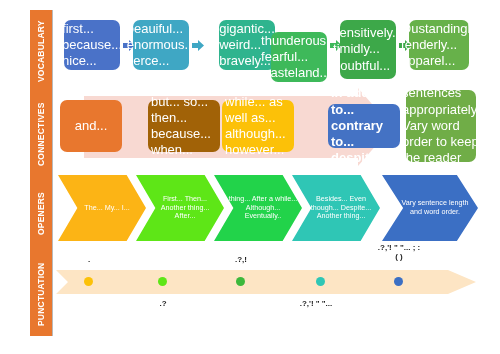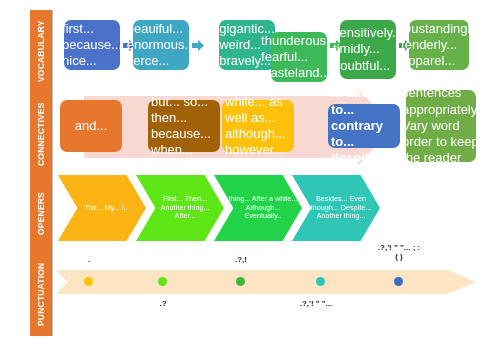--- a/index.html
+++ b/index.html
@@ -117,20 +117,21 @@
   <div class="chip" style="left:60px;top:100px;width:62px;height:52px;background:#e8772e;">and...</div>
   <div class="chip" style="left:132px;top:100px;width:72px;height:52px;background:#a16207;margin-left:16px;">but... so... then... because... when...</div>
   <div class="chip" style="left:222px;top:100px;width:72px;height:52px;background:#fcc108;">if... after... while... as well as... although... however... also...</div>
   <div class="chip" style="left:328px;top:104px;width:72px;height:44px;background:#4472c4;font-weight:bold;">in addition to... contrary to... despite...</div>
   <div class="chip" style="left:406px;top:90px;width:70px;height:72px;background:#70ad47;">Use complex sentences appropriately. Vary word order to keep the reader interested.</div>
 
   <div class="chev" style="left:58px;top:175px;width:88px;background:#fcb415;">The... My... I...</div>
   <div class="chev" style="left:136px;top:175px;width:88px;background:#5ee617;">First... Then... Another thing... After...</div>
   <div class="chev" style="left:214px;top:175px;width:88px;background:#22d34a;">thing... After a while... Although... Eventually..</div>
   <div class="chev" style="left:292px;top:175px;width:88px;background:#2fc6b5;">Besides... Even though... Despite... Another thing...</div>
+  <div class="chev" style="left:382px;top:175px;width:96px;background:#3b6fc4;">Vary sentence length and word order.</div>
 
   <div id="punctband">
     <svg width="420" height="24" viewBox="0 0 420 24" preserveAspectRatio="none">
       <path d="M0 0 H392 V0 L420 12 L392 24 H0 L12 12 Z" fill="#fde5c4"></path>
     </svg>
   </div>
 
   <div class="dot" style="left:84px;background:#fcc108;"></div>
   <div class="ptxt" style="left:59px;top:255px;width:60px;">.</div>
 

